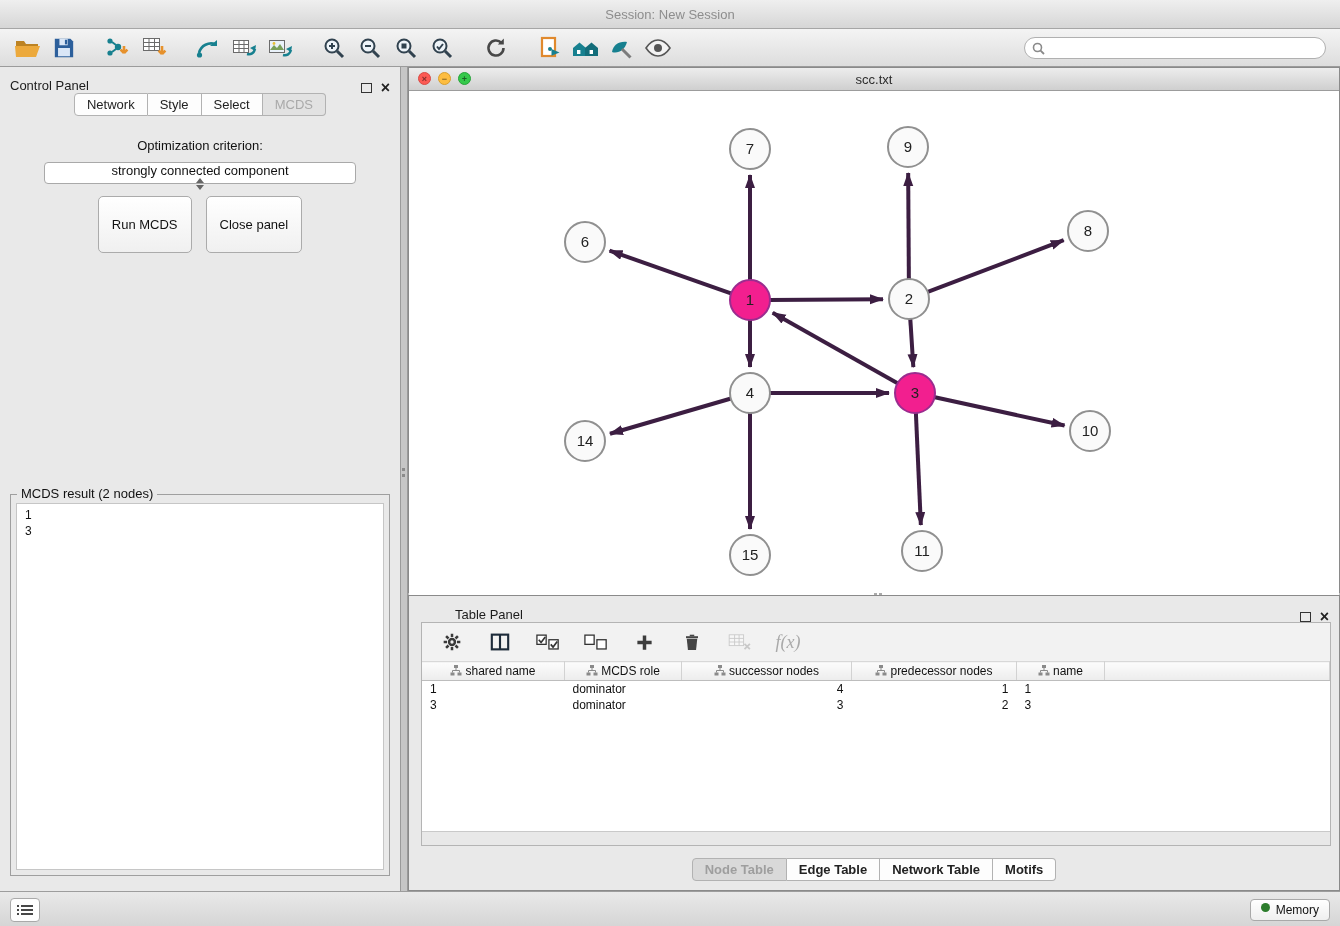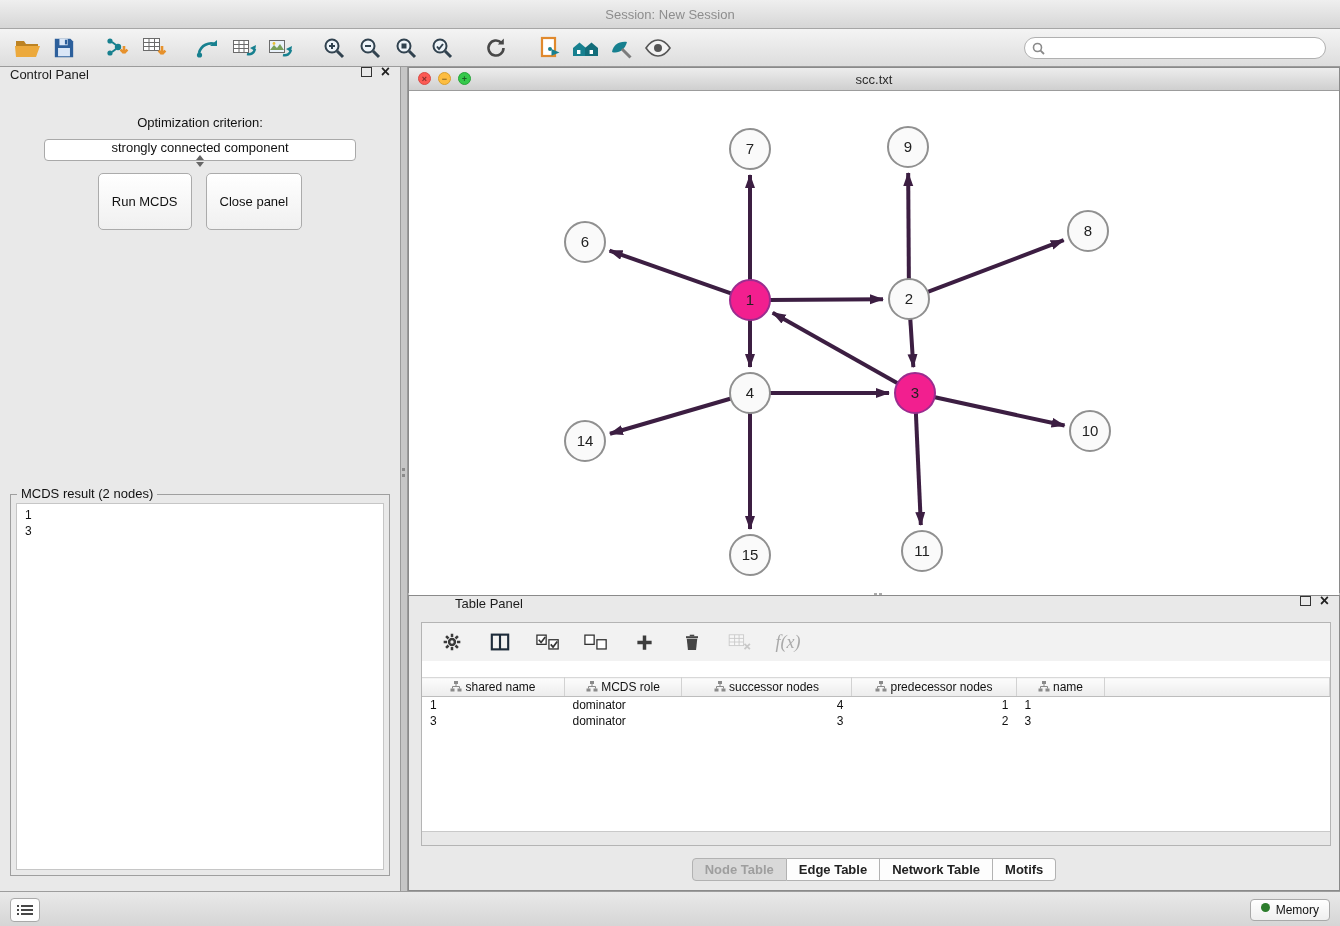--- a/index.html
+++ b/index.html
@@ -6,21 +6,21 @@
   body{width:1340px;height:926px;background:#b9b9b9;font-family:"Liberation Sans",sans-serif;overflow:hidden;}
   .titlebar{height:28px;background:linear-gradient(#efefef,#d6d6d6);border-bottom:1px solid #a6a6a6;display:flex;align-items:center;justify-content:center;font-size:13px;color:#8d8d8d;}
   .toolbar{height:37px;background:linear-gradient(#f4f4f4,#dddddd);border-bottom:1px solid #9b9b9b;display:flex;align-items:center;padding:0 10px;}
   .tbtn{width:32px;height:30px;display:flex;align-items:center;justify-content:center;margin:0 2px;border-radius:4px;}
   .tgap{width:18px;}
   .searchbox{margin-left:auto;position:relative;margin-right:4px;}
   .searchbox input{width:268px;height:20px;border:1px solid #b0b0b0;border-radius:12px;padding:0 8px 0 24px;font-size:12px;outline:none;background:#fff;color:#333;}
   .search-glyph{position:absolute;left:8px;top:4px;}
   .main{display:flex;height:824px;}
   .control-panel{width:400px;background:#e9e9e9;position:relative;flex:none;}
-  .panel-header{height:26px;display:flex;align-items:flex-start;padding:0 10px;font-size:13px;color:#1c1c1c;}
+  .panel-header{height:26px;display:flex;align-items:flex-end;padding:0 10px;font-size:13px;color:#1c1c1c;}
   .panel-header .wbtns{margin-left:auto;display:flex;align-items:center;gap:9px;}
   .float-btn{width:9px;height:8px;border:1.5px solid #333;display:inline-block;}
   .close-btn{font-size:16px;font-weight:bold;color:#222;line-height:10px;}
   .cp-tabs,.tp-tabs-row{display:flex;justify-content:center;}
   .cp-tab{font-size:13px;color:#222;background:#fdfdfd;border:1px solid #b2b2b2;border-left:none;padding:3px 12px;}
   .cp-tab.first{border-left:1px solid #b2b2b2;border-radius:4px 0 0 4px;}
   .cp-tab.last{border-radius:0 4px 4px 0;}
   .cp-tab.active{background:#e2e2e2;color:#a9a9a9;}
   .opt-label{text-align:center;font-size:13px;color:#111;margin-top:22px;}
   .select-row{display:flex;justify-content:center;margin-top:9px;}
@@ -42,21 +42,21 @@
   .nw-titlebar{height:22px;background:linear-gradient(#ededed,#cfcfcf);border-bottom:1px solid #9c9c9c;position:relative;display:flex;align-items:center;justify-content:center;font-size:13px;color:#2c2c2c;flex:none;}
   .lights{position:absolute;left:9px;top:4px;display:flex;gap:7px;}
   .light{width:13px;height:13px;border-radius:50%;display:flex;align-items:center;justify-content:center;font-size:9px;font-weight:bold;color:rgba(0,0,0,.5);box-sizing:border-box;}
   .light.red{background:#fc5a54;border:1px solid #d94a44;}
   .light.yellow{background:#fdbd40;border:1px solid #d89f2e;}
   .light.green{background:#35c94b;border:1px solid #27a33a;}
   .nw-canvas{flex:1;background:#fff;position:relative;}
   .nw-grip{position:absolute;bottom:1px;left:50%;display:flex;gap:2px;}
   .nw-grip i{width:3px;height:3px;background:#aaa;display:block;}
   .table-panel{flex:1;background:#e9e9e9;margin-top:2px;border:1px solid #8a8a8a;position:relative;box-sizing:border-box;padding-left:36px;}
-  .tp-body{position:absolute;left:12px;right:8px;top:26px;bottom:44px;background:#fff;border:1px solid #b4b4b4;display:flex;flex-direction:column;gap:16px;}
+  .tp-body{position:absolute;left:12px;right:8px;top:26px;bottom:44px;background:#fff;border:1px solid #b4b4b4;display:flex;flex-direction:column;}
   .tp-toolbar{height:38px;display:flex;align-items:center;gap:20px;padding:0 16px;background:#f2f2f2;flex:none;}
   .tp-toolbar .tbtn{margin:0;width:28px;}
   .fx{font-family:"Liberation Serif",serif;font-style:italic;font-size:18px;color:#a9a9a9;}
   table.nodetable{border-collapse:collapse;table-layout:fixed;font-size:12px;color:#111;width:100%;}
   table.nodetable th{height:18px;background:linear-gradient(#fcfcfc,#ececec);border-right:1px solid #d2d2d2;border-bottom:1px solid #bdbdbd;border-top:1px solid #d8d8d8;font-weight:normal;font-size:12px;text-align:center;white-space:nowrap;overflow:hidden;padding:0 2px;}
   table.nodetable th .hlabel{margin-left:3px;}
   table.nodetable td{height:16px;padding:0 8px;white-space:nowrap;overflow:hidden;}
   .tp-tablearea{flex:1;overflow:hidden;background:#fff;}
   .tp-scrollstrip{height:13px;background:#e8e8e8;border-top:1px solid #c9c9c9;flex:none;}
   .tp-tabs-wrap{position:absolute;bottom:9px;left:0;right:0;display:flex;justify-content:center;}
@@ -211,20 +211,26 @@
 <div class="main">
 
   <div class="control-panel">
     <div class="panel-header">
       <span>Control Panel</span>
       <span class="wbtns">
         <span class="float-btn"></span>
         <span class="close-btn">×</span>
       </span>
     </div>
+    <div class="cp-tabs" id="cp-tabs">
+        <span class="cp-tab first">Network</span>
+        <span class="cp-tab">Style</span>
+        <span class="cp-tab">Select</span>
+        <span class="cp-tab active last">MCDS</span>
+      </div>
     <div class="opt-label">Optimization criterion:</div>
     <div class="select-row">
       <div class="mac-select">
         <span class="val">strongly connected component</span>
         <span class="arrows">
             <span class="arr-up"></span>
             <span class="arr-dn"></span>
           </span>
       </div>
     </div>

